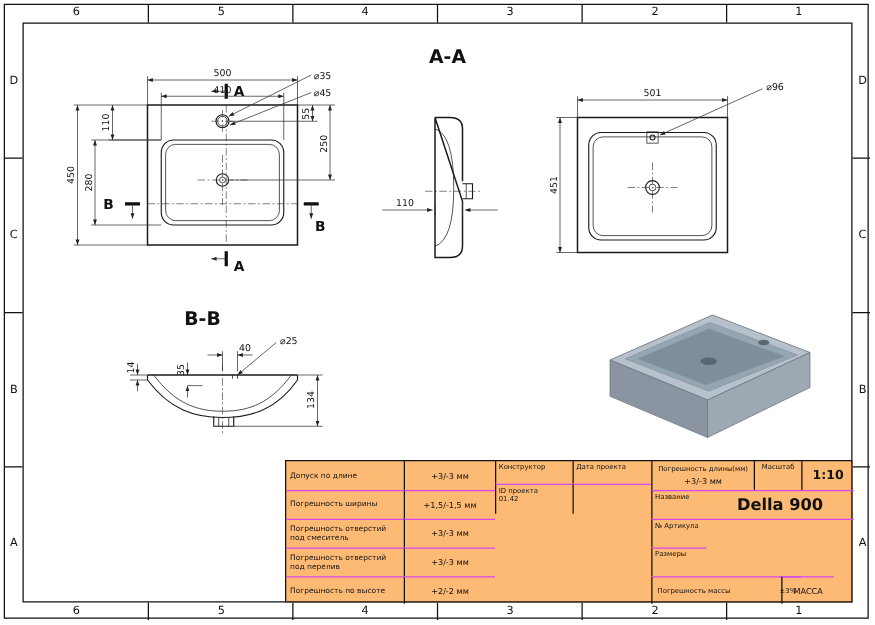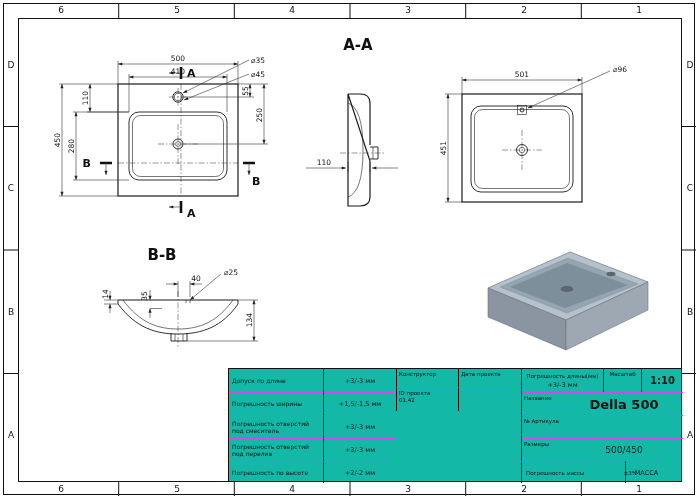--- a/index.html
+++ b/index.html
@@ -18,21 +18,21 @@
   .vtitle{font-size:15px;font-weight:bold;}
   .oln{fill:none;stroke:#1a1a1a;stroke-width:1.2;}
   .mln{fill:none;stroke:#1a1a1a;stroke-width:0.9;}
   .tln{fill:none;stroke:#1a1a1a;stroke-width:0.6;}
   .dln{fill:none;stroke:#333;stroke-width:0.6;}
   .cl{fill:none;stroke:#333;stroke-width:0.5;stroke-dasharray:6 2 1.5 2;}
   .thick{stroke:#111;stroke-width:2.6;}
   .tick{stroke:#111;stroke-width:1;}
   
   .titleblock{position:absolute;left:228px;top:368px;width:454px;height:114px;
-              border:1.2px solid #111;box-sizing:border-box;background:#14b8a6;}
+              border:1.2px solid #111;box-sizing:border-box;background:#fdba74;}
   .cell{position:absolute;box-sizing:border-box;overflow:hidden;color:#111;}
   .bl{border-left:1px solid #111;} .bt{border-top:1px solid #d946ef;}
   .lab{font-size:6px;line-height:1.2;display:flex;align-items:center;padding:1px 3px;}
   .val{font-size:6.5px;display:flex;align-items:center;justify-content:center;text-align:center;}
   .hdr{font-size:5.5px;padding:2px 2px;line-height:1.2;}
   .big{display:flex;align-items:center;justify-content:center;font-weight:bold;}
   .brand{font-size:24px;font-weight:bold;letter-spacing:0.5px;}
   .two{display:flex;flex-direction:column;align-items:center;justify-content:center;gap:2px;}
   .between{display:flex;align-items:center;justify-content:space-between;padding:0 4px;font-size:5.5px;}
 </style>
@@ -281,26 +281,25 @@
     <div class="cell bl bt" style="left:229px;top:18px;width:63px;height:24px"></div>
 
     <div class="cell two bl" style="left:292px;top:0;width:82px;height:23px">
       <div style="font-size:5.5px">Погрешность длины(мм)</div>
       <div style="font-size:6.5px">+3/-3 мм</div>
     </div>
     <div class="cell hdr bl" style="left:374px;top:0;width:38px;height:23px;text-align:center">Масштаб</div>
     <div class="cell big bl" style="left:412px;top:0;width:42px;height:23px;font-size:10px">1:10</div>
 
     <div class="cell hdr bl bt" style="left:292px;top:23px;width:44px;height:23px">Название</div>
-    <div class="cell big bt" style="left:336px;top:23px;width:118px;height:23px;font-size:13px">Della 500</div>
+    <div class="cell big bt" style="left:336px;top:23px;width:118px;height:23px;font-size:13px">Della 900</div>
 
     <div class="cell hdr bl bt" style="left:292px;top:46px;width:162px;height:23px">№ Артикула</div>
 
     <div class="cell hdr bl bt" style="left:292px;top:69px;width:44px;height:23px">Размеры</div>
-    <div class="cell big bt" style="left:336px;top:69px;width:118px;height:23px;font-size:9px;font-weight:normal">500/450</div>
 
     <div class="cell between bl bt" style="left:292px;top:92px;width:120px;height:22px">
       <span>Погрешность массы</span>
       <span>±3%</span>
     </div>
     <div class="cell val bl bt" style="left:396px;top:92px;width:42px;height:22px">МАССА</div>
   </div>
 </div>
 
 </body></html>

